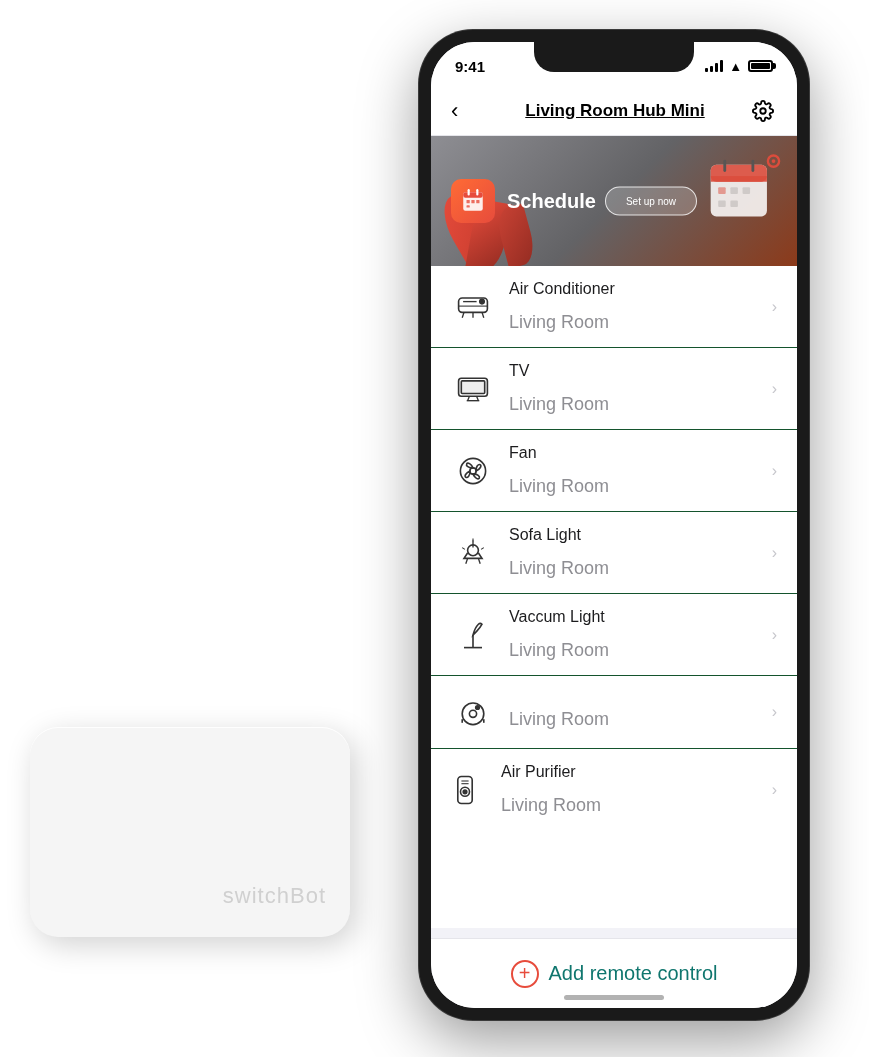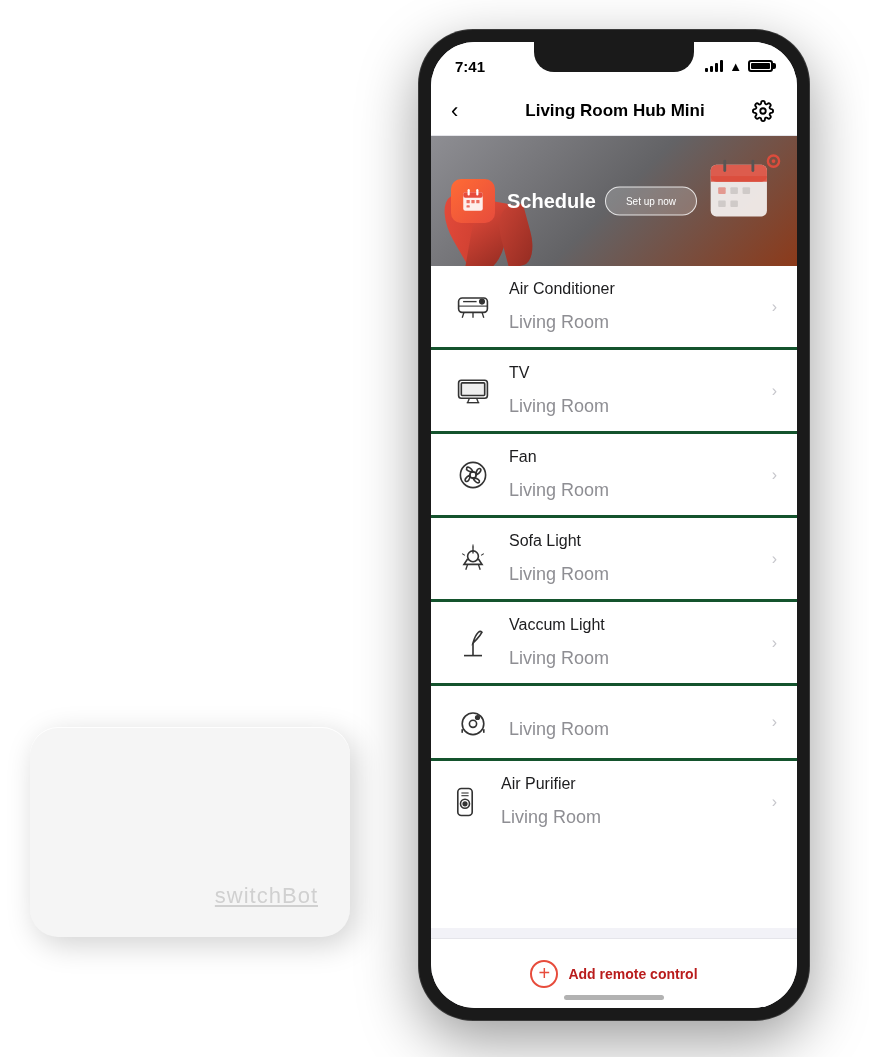--- a/index.html
+++ b/index.html
@@ -24,26 +24,25 @@
       height: 210px;
       background: #f5f5f5;
       border-radius: 28px;
       box-shadow:
         6px 8px 30px rgba(0,0,0,0.18),
         inset 0 1px 0 rgba(255,255,255,0.9);
     }
     .hardware-brand {
       position: absolute;
       bottom: 28px;
-      right: 32px;
+      right: 24px;
       font-size: 22px;
       color: #d0d0d0;
       font-weight: 500;
       letter-spacing: 1px;
-      text-decoration: underline;
     }
 
     
     .phone-frame {
       position: absolute;
       right: 60px;
       top: 30px;
       width: 390px;
       height: 990px;
       background: #1a1a1a;
@@ -161,20 +160,21 @@
     .nav-back {
       font-size: 22px;
       color: #000;
       cursor: pointer;
       width: 30px;
     }
     .nav-title {
       font-size: 17px;
       font-weight: 600;
       color: #000;
+      text-decoration: underline;
     }
     .nav-settings {
       width: 28px;
       height: 28px;
       cursor: pointer;
       display: flex;
       align-items: center;
       justify-content: center;
     }
     .nav-settings svg {
@@ -270,21 +270,21 @@
       right: 0;
       bottom: 80px;
       background: #ffffff;
       overflow-y: auto;
       border-radius: 0;
     }
     .device-item {
       display: flex;
       align-items: center;
       padding: 14px 20px;
-      border-bottom: 3px solid #14532d;
+      border-bottom: 1px solid #14532d;
       cursor: pointer;
     }
     .device-item:last-child {
       border-bottom: none;
       padding-left: 12px;
     }
     .device-icon-wrap {
       width: 44px;
       height: 44px;
       display: flex;
@@ -336,23 +336,22 @@
       border: 2px solid #e74c3c;
       border-radius: 50%;
       display: flex;
       align-items: center;
       justify-content: center;
       color: #e74c3c;
       font-size: 20px;
       font-weight: 300;
     }
     .add-text {
-      font-size: 14px;
-      color: #b91c1c;
-      font-weight: bold;
+      font-size: 20px;
+      color: #0f766e;
     }
 
     
     .home-indicator {
       position: absolute;
       bottom: 8px;
       left: 50%;
       transform: translateX(-50%);
       width: 100px;
       height: 5px;
@@ -373,21 +372,21 @@
 <div class="hardware-box">
   <span class="hardware-brand">switchBot</span>
 </div>
 
 <div class="phone-frame">
   <div class="phone-screen">
 
     <div class="phone-notch"></div>
 
     <div class="status-bar">
-      <span class="status-time">7:41</span>
+      <span class="status-time">9:41</span>
       <div class="status-icons">
         <div class="signal-icon">
           <div class="signal-bar" style="height:4px"></div>
           <div class="signal-bar" style="height:6px"></div>
           <div class="signal-bar" style="height:9px"></div>
           <div class="signal-bar" style="height:12px"></div>
         </div>
         <span class="wifi-icon">▲</span>
         <div class="battery-icon">
           <div class="battery-fill"></div>

